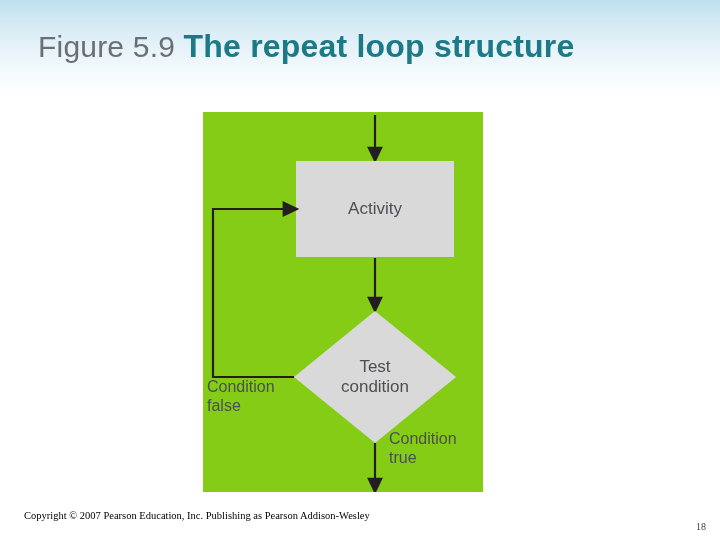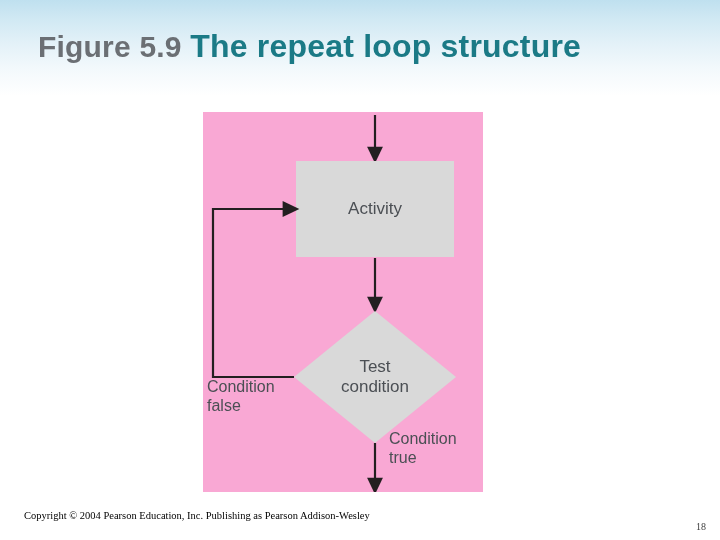--- a/index.html
+++ b/index.html
@@ -33,38 +33,38 @@
   .title-wrap {
     position: absolute;
     left: 38px;
     top: 28px;
     width: 660px;
     white-space: nowrap;
   }
   .title-figure {
     font-size: 30px;
     color: #6b6f74;
-    font-weight: bold;
+    font-weight: normal;
     letter-spacing: 0.2px;
   }
   .title-main {
     font-size: 32px;
     color: #1b7a86;
     font-weight: bold;
     letter-spacing: 0.2px;
   }
 
   
   .diagram {
     position: absolute;
     left: 203px;
     top: 112px;
     width: 280px;
     height: 380px;
-    background: #f9a8d4;
+    background: #84cc16;
   }
   .diagram svg { display: block; }
 
   .shape-label {
     fill: #4b4f54;
     font-family: "Liberation Sans", sans-serif;
     font-size: 17px;
   }
   .flow-label {
     fill: #4b4f54;
@@ -132,14 +132,14 @@
     </g>
 
     <g>
       <path d="M 91 265 L 10 265 L 10 97 L 88 97" fill="none" stroke="#231f20" stroke-width="2.2" marker-end="url(#arrowhead)"></path>
       <text class="flow-label" x="4" y="280">Condition</text>
       <text class="flow-label" x="4" y="299">false</text>
     </g>
   </svg>
 </div>
 
-<div class="copyright">Copyright © 2004 Pearson Education, Inc. Publishing as Pearson Addison-Wesley</div>
+<div class="copyright">Copyright © 2007 Pearson Education, Inc. Publishing as Pearson Addison-Wesley</div>
 <div class="page-number">18</div>
 
 </body></html>

